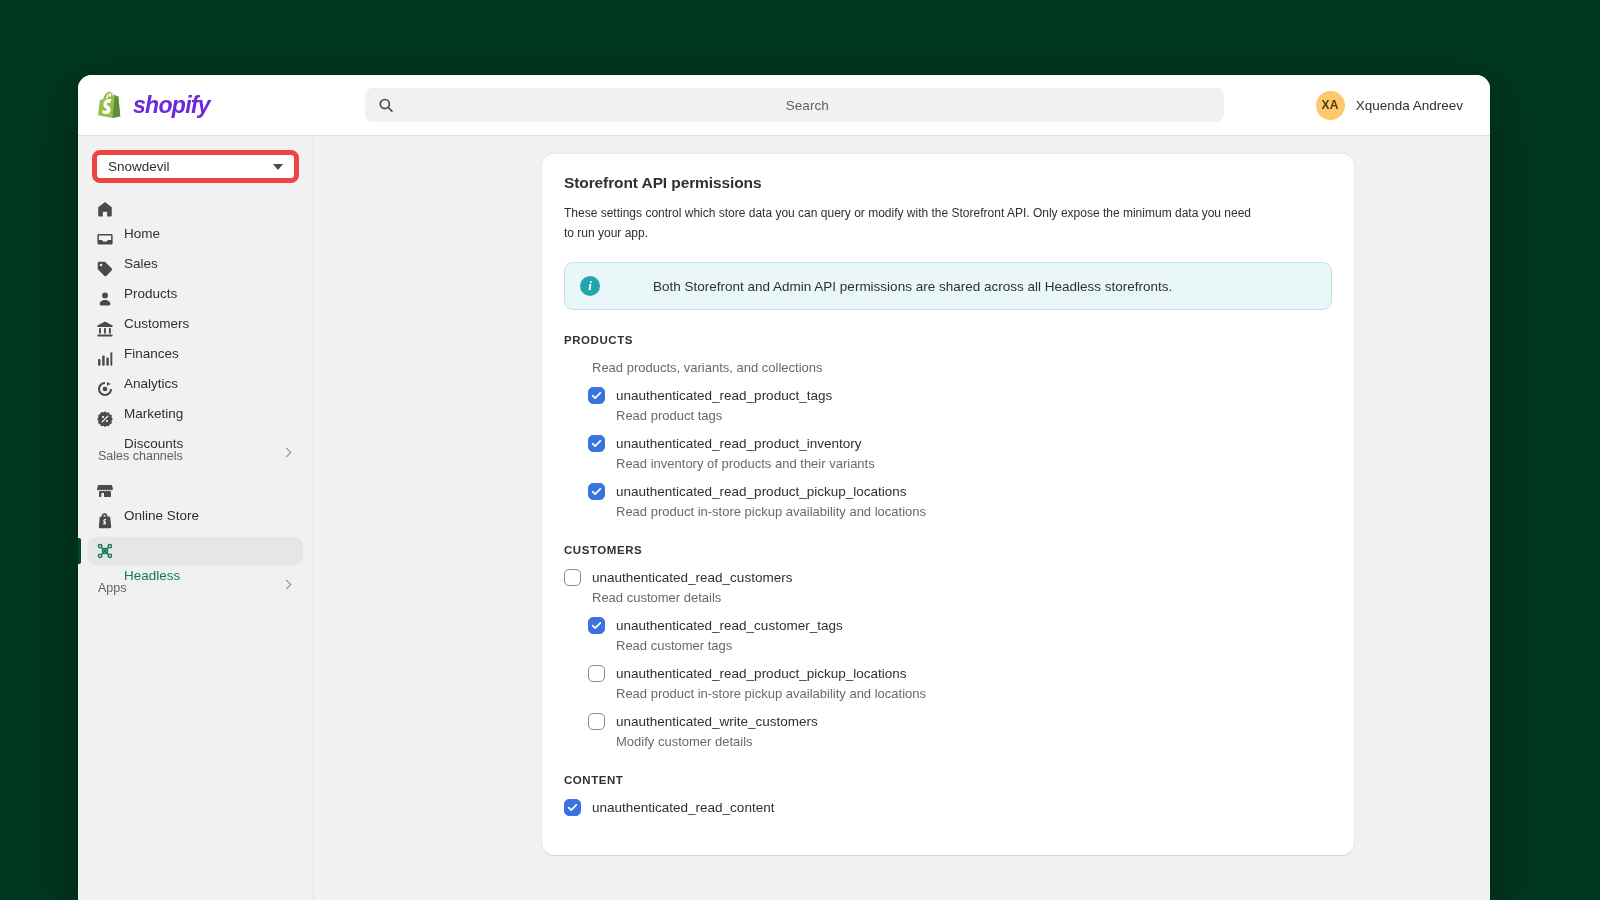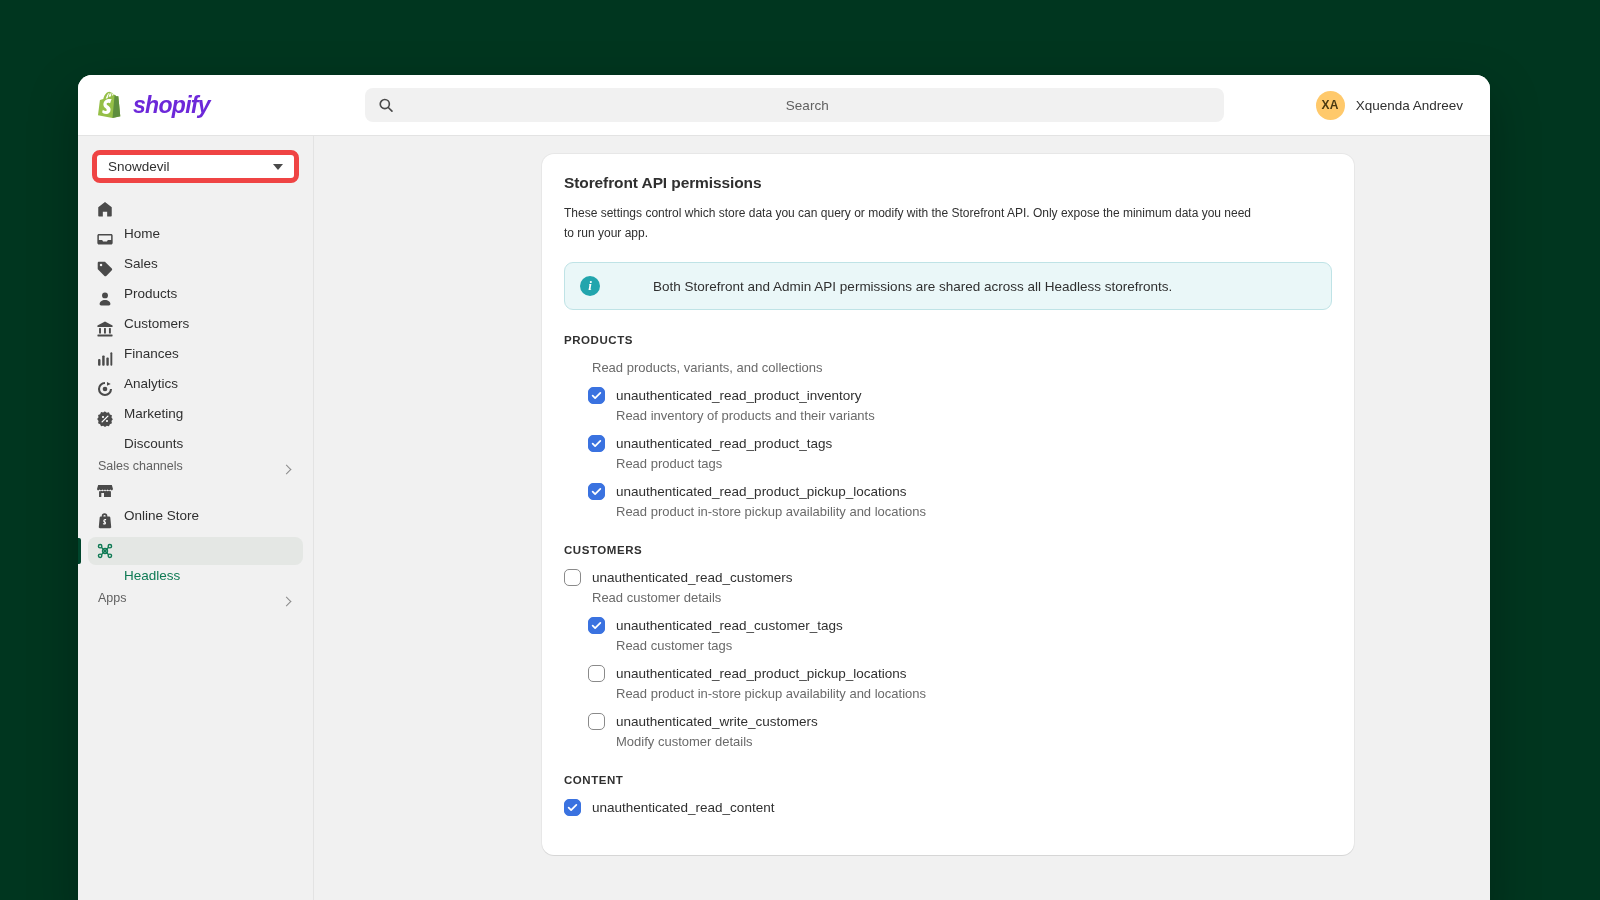--- a/index.html
+++ b/index.html
@@ -105,21 +105,21 @@
 
   .nav-item.active { background: #e4e7e4; }
   .nav-item.active .label { color: #0f7a54; font-weight: 500; }
   .nav-item.active::before {
     content: ""; position: absolute;
     left: -10px; top: 1px; bottom: 1px; width: 3px;
     background: #00452c; border-radius: 0 2px 2px 0;
   }
 
   .nav-group {
-    display: flex; align-items: flex-end; justify-content: space-between;
+    display: flex; align-items: flex-start; justify-content: space-between;
     padding: 0 10px; margin: 16px 2px 4px 2px; height: 24px;
   }
   .nav-group .gtitle { font-size: 12.5px; color: #616161; }
   .chev {
     width: 7px; height: 7px; border-right: 1.6px solid #8a8a8a;
     border-top: 1.6px solid #8a8a8a; transform: rotate(45deg);
     margin-right: 3px;
   }
 
   
@@ -347,34 +347,34 @@
               <div class="perm">
                 <div class="perm-desc">Read products, variants, and collections</div>
               </div>
               <div class="perm nested">
                 <div class="perm-row">
                   <span class="cb on">
                     <svg width="11" height="11" viewBox="0 0 12 12">
                       <path d="M1.8 6.2l2.7 2.7 5.7-5.7" fill="none" stroke="#fff" stroke-width="1.9" stroke-linecap="round" stroke-linejoin="round"></path>
                     </svg>
                   </span>
-                  <span class="perm-name">unauthenticated_read_product_inventory</span>
-                </div>
-                <div class="perm-desc">Read inventory of products and their variants</div>
+                  <span class="perm-name">unauthenticated_read_product_tags</span>
+                </div>
+                <div class="perm-desc">Read product tags</div>
               </div>
               <div class="perm nested">
                 <div class="perm-row">
                   <span class="cb on">
                     <svg width="11" height="11" viewBox="0 0 12 12">
                       <path d="M1.8 6.2l2.7 2.7 5.7-5.7" fill="none" stroke="#fff" stroke-width="1.9" stroke-linecap="round" stroke-linejoin="round"></path>
                     </svg>
                   </span>
-                  <span class="perm-name">unauthenticated_read_product_tags</span>
-                </div>
-                <div class="perm-desc">Read product tags</div>
+                  <span class="perm-name">unauthenticated_read_product_inventory</span>
+                </div>
+                <div class="perm-desc">Read inventory of products and their variants</div>
               </div>
               <div class="perm nested">
                 <div class="perm-row">
                   <span class="cb on">
                     <svg width="11" height="11" viewBox="0 0 12 12">
                       <path d="M1.8 6.2l2.7 2.7 5.7-5.7" fill="none" stroke="#fff" stroke-width="1.9" stroke-linecap="round" stroke-linejoin="round"></path>
                     </svg>
                   </span>
                   <span class="perm-name">unauthenticated_read_product_pickup_locations</span>
                 </div>

